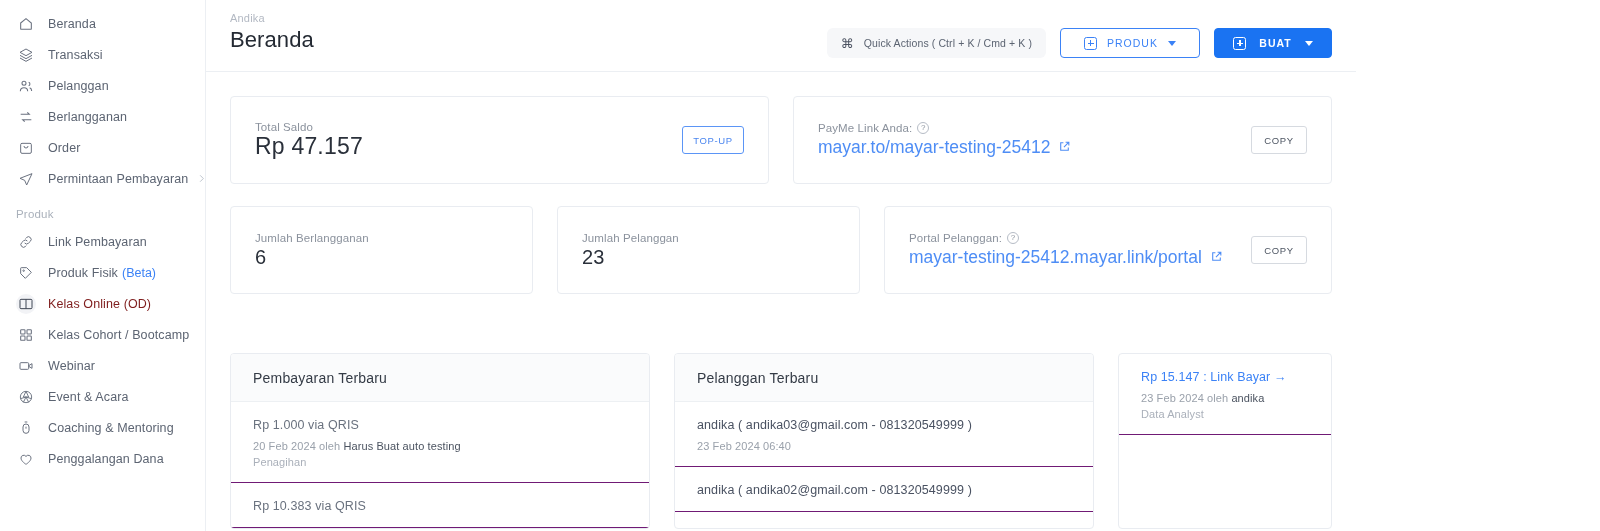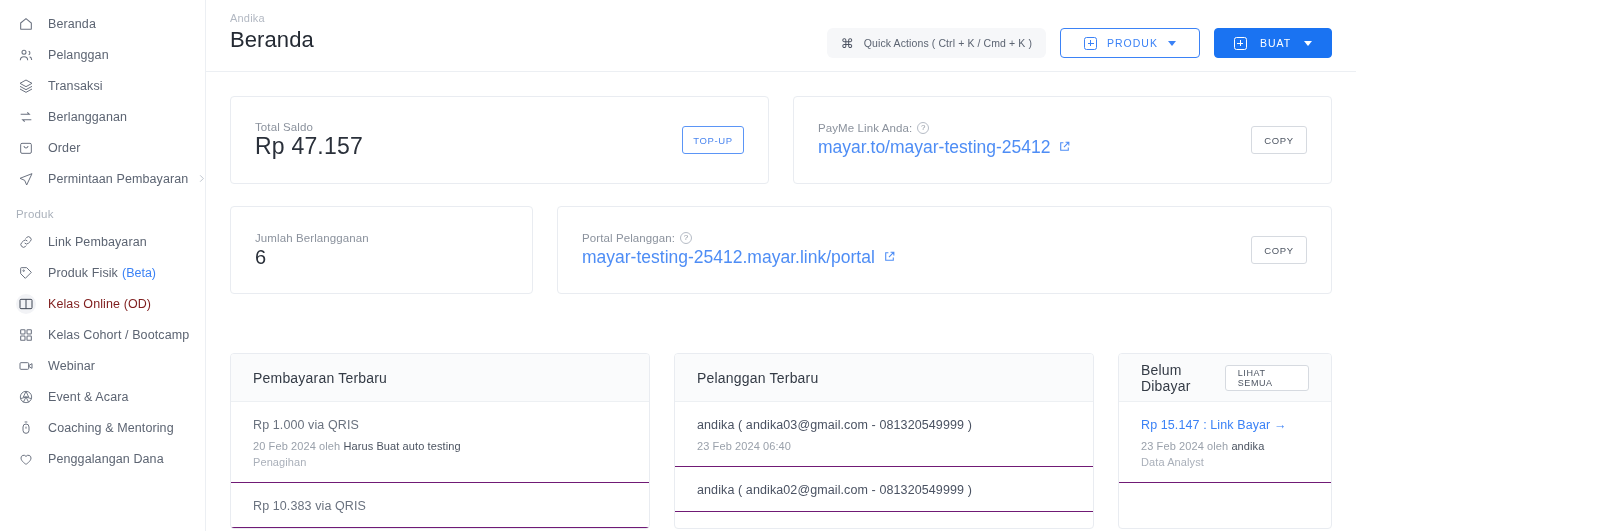--- a/index.html
+++ b/index.html
@@ -91,21 +91,21 @@
     font-size: 10.5px; letter-spacing: 1px;
     cursor: pointer; white-space: nowrap;
   }
   .btn-outline {
     width: 140px; justify-content: center;
     border: 1px solid #3b82f6; background: #fff; color: #3b82f6;
   }
   .btn-primary {
     width: 118px; justify-content: center;
     background: #1a73f2; color: #fff; border: 1px solid #1a73f2;
-    font-weight: 400;
+    font-weight: 700;
     gap: 13px;
   }
   .plus-box {
     width: 13px; height: 13px; border: 1.2px solid currentColor; border-radius: 2.5px;
     position: relative; flex: 0 0 13px;
   }
   .plus-box::before, .plus-box::after {
     content: ""; position: absolute; background: currentColor;
   }
   .plus-box::before { left: 2.5px; right: 2.5px; top: 5.2px; height: 1.2px; }
@@ -199,39 +199,39 @@
       <span class="nav-ico">
         <svg width="16" height="16" viewBox="0 0 24 24" fill="none" stroke="currentColor" stroke-width="1.6">
             <path d="M4 10.5 12 4l8 6.5V19a1 1 0 0 1-1 1H5a1 1 0 0 1-1-1z"></path>
           </svg>
       </span>
       <span class="nav-label">Beranda</span>
     </div>
 
     <div class="nav-item">
       <span class="nav-ico">
+        <svg width="16" height="16" viewBox="0 0 24 24" fill="none" stroke="currentColor" stroke-width="1.5">
+            <path d="M12 3 3 8l9 5 9-5z"></path>
+            <path d="M3 12.5 12 17.5 21 12.5"></path>
+            <path d="M3 16.5 12 21.5 21 16.5"></path>
+          </svg>
+      </span>
+      <span class="nav-label">Transaksi</span>
+    </div>
+
+    <div class="nav-item">
+      <span class="nav-ico">
         <svg width="16" height="16" viewBox="0 0 24 24" fill="none" stroke="currentColor" stroke-width="1.6">
             <circle cx="9" cy="8" r="3"></circle>
             <path d="M3.5 20c0-3.3 2.5-5.5 5.5-5.5s5.5 2.2 5.5 5.5"></path>
             <path d="M16 6.5a2.6 2.6 0 0 1 0 5"></path>
             <path d="M17.5 14.5c2 .7 3 2.6 3 5"></path>
           </svg>
       </span>
       <span class="nav-label">Pelanggan</span>
-    </div>
-
-    <div class="nav-item">
-      <span class="nav-ico">
-        <svg width="16" height="16" viewBox="0 0 24 24" fill="none" stroke="currentColor" stroke-width="1.5">
-            <path d="M12 3 3 8l9 5 9-5z"></path>
-            <path d="M3 12.5 12 17.5 21 12.5"></path>
-            <path d="M3 16.5 12 21.5 21 16.5"></path>
-          </svg>
-      </span>
-      <span class="nav-label">Transaksi</span>
     </div>
 
     <div class="nav-item">
       <span class="nav-ico">
         <svg width="16" height="16" viewBox="0 0 24 24" fill="none" stroke="currentColor" stroke-width="1.6">
             <path d="M4 8h13l-3-3"></path>
             <path d="M20 16H7l3 3"></path>
           </svg>
       </span>
       <span class="nav-label">Berlangganan</span>
@@ -408,20 +408,26 @@
       </div>
 
       <div class="row row-2">
         <div class="card card-mid card-small">
           <div>
             <div class="card-label">Jumlah Berlangganan</div>
             <div class="card-value card-value-sm">6</div>
           </div>
         </div>
 
+        <div class="card card-mid card-small">
+          <div>
+            <div class="card-label">Jumlah Pelanggan</div>
+            <div class="card-value card-value-sm">23</div>
+          </div>
+        </div>
 
         <div class="card card-mid card-wide">
           <div>
             <div class="card-label">
               <span>Portal Pelanggan:</span>
               <span class="qmark">?</span>
             </div>
             <div class="card-link">
               <span>mayar-testing-25412.mayar.link/portal</span>
               <span>
@@ -461,24 +467,20 @@
           <div class="panel-row">
             <div class="pr-main-dark">andika ( andika03@gmail.com - 081320549999 )</div>
             <div class="pr-sub">23 Feb 2024 06:40</div>
           </div>
           <div class="panel-row">
             <div class="pr-main-dark">andika ( andika02@gmail.com - 081320549999 )</div>
           </div>
         </div>
 
         <div class="panel panel-c">
-          <div class="panel-head">
-            <span class="panel-title">Belum Dibayar</span>
-            <span class="btn-all">LIHAT SEMUA</span>
-          </div>
           <div class="panel-row">
             <div class="pr-link">Rp 15.147 : Link Bayar →</div>
             <div class="pr-sub">
               <span>23 Feb 2024 oleh </span><b>andika</b>
             </div>
             <div class="pr-sub2">Data Analyst</div>
           </div>
         </div>
 
       </div>

